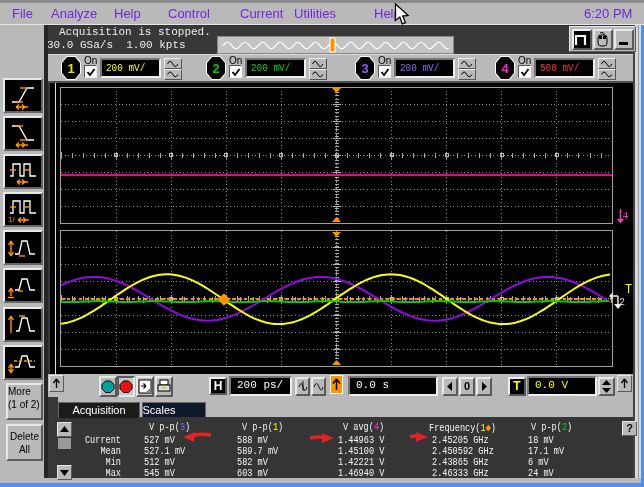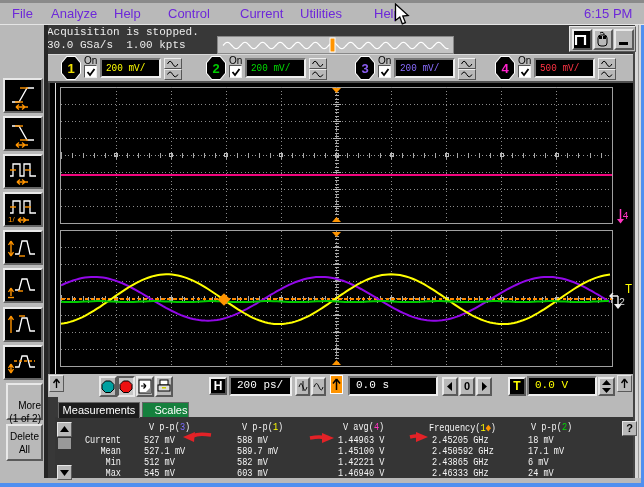--- a/index.html
+++ b/index.html
@@ -17,35 +17,35 @@
 .menu{position:absolute;top:6px;font-size:13px;color:#6d28d9}
 .bfield{position:absolute;background:#000;border:2px solid;border-color:#777 #eee #eee #777;color:#fff;font-family:"Liberation Mono",monospace;font-size:11px;line-height:15px;padding-left:6px}
 </style></head><body>
 <div class="abs" style="left:0;top:0;width:644px;height:3px;background:#8a8a8a"></div>
 <div class="abs" style="left:0;top:24px;width:644px;height:1px;background:#e5e5e5"></div>
 <span class="menu" style="left:12px">File</span>
 <span class="menu" style="left:51px">Analyze</span>
 <span class="menu" style="left:114px">Help</span>
 <span class="menu" style="left:168px">Control</span>
 <span class="menu" style="left:240px">Current</span>
-<span class="menu" style="left:300px">Utilities</span>
+<span class="menu" style="left:294px">Utilities</span>
 <span class="menu" style="left:374px">Help</span>
-<span class="menu" style="left:584px">6:15 PM</span>
+<span class="menu" style="left:584px">6:20 PM</span>
 <svg class="abs" style="left:394px;top:3px" width="17" height="25">
     <path d="M1.5 1 L1.5 17.5 L5.8 14 L8.3 20.8 L11.4 19.6 L8.8 13 L14.2 12.4 Z" fill="#fff" stroke="#000" stroke-width="1.3"></path>
   </svg>
 <div class="abs" style="left:44px;top:25px;width:590px;height:453px;background:#383838"></div>
 <div class="abs" style="left:633px;top:25px;width:2px;height:458px;background:#444"></div>
 <div class="abs" style="left:635px;top:25px;width:2.5px;height:458px;background:#d8d8d8"></div>
 <div class="abs" style="left:637.5px;top:25px;width:1.5px;height:458px;background:#999"></div>
 <div class="abs" style="left:639px;top:25px;width:2px;height:458px;background:#d8d8d8"></div>
 <div class="abs" style="left:641px;top:25px;width:3px;height:462px;background:#4f8ff0"></div>
 <div class="abs" style="left:0;top:478px;width:641px;height:5px;background:#b9b9b9"></div>
 <div class="abs" style="left:0;top:483px;width:644px;height:4px;background:#4f8ff0"></div>
-<div class="abs st" style="left:47px;top:26px">Acquisition is stopped.</div>
+<div class="abs st" style="left:59px;top:26px">Acquisition is stopped.</div>
 <div class="abs st" style="left:47px;top:39px">30.0 GSa/s  1.00 kpts</div>
 <div class="abs" style="left:217px;top:36px;width:237px;height:18px;background:#c4c4c4;border:1px solid #888">
 <svg width="235" height="16">
       <polyline points="5.0,8.5 6.1,7.3 7.2,6.2 8.3,5.5 9.4,5.3 10.5,5.5 11.6,6.2 12.7,7.3 13.8,8.5 14.9,9.7 16.0,10.8 17.1,11.5 18.2,11.7 19.3,11.5 20.4,10.8 21.5,9.7 22.6,8.5 23.7,7.3 24.8,6.2 25.9,5.5 27.0,5.3 28.1,5.5 29.2,6.2 30.3,7.3 31.4,8.5 32.5,9.7 33.6,10.8 34.7,11.5 35.8,11.7 36.9,11.5 38.0,10.8 39.1,9.7 40.2,8.5 41.3,7.3 42.4,6.2 43.5,5.5 44.6,5.3 45.7,5.5 46.8,6.2 47.9,7.3 49.0,8.5 50.1,9.7 51.2,10.8 52.3,11.5 53.4,11.7 54.5,11.5 55.6,10.8 56.7,9.7 57.8,8.5 58.9,7.3 60.0,6.2 61.1,5.5 62.2,5.3 63.3,5.5 64.4,6.2 65.5,7.3 66.6,8.5 67.7,9.7 68.8,10.8 69.9,11.5 71.0,11.7 72.1,11.5 73.2,10.8 74.3,9.7 75.4,8.5 76.5,7.3 77.6,6.2 78.7,5.5 79.8,5.3 80.9,5.5 82.0,6.2 83.1,7.3 84.2,8.5 85.3,9.7 86.4,10.8 87.5,11.5 88.6,11.7 89.7,11.5 90.8,10.8 91.9,9.7 93.0,8.5 94.1,7.3 95.2,6.2 96.3,5.5 97.4,5.3 98.5,5.5 99.6,6.2 100.7,7.3 101.8,8.5 102.9,9.7 104.0,10.8 105.1,11.5 106.2,11.7 107.3,11.5 108.4,10.8 109.5,9.7 110.6,8.5 111.7,7.3 112.8,6.2 113.9,5.5 115.0,5.3 116.1,5.5 117.2,6.2 118.3,7.3 119.4,8.5 120.5,9.7 121.6,10.8 122.7,11.5 123.8,11.7 124.9,11.5 126.0,10.8 127.1,9.7 128.2,8.5 129.3,7.3 130.4,6.2 131.5,5.5 132.6,5.3 133.7,5.5 134.8,6.2 135.9,7.3 137.0,8.5 138.1,9.7 139.2,10.8 140.3,11.5 141.4,11.7 142.5,11.5 143.6,10.8 144.7,9.7 145.8,8.5 146.9,7.3 148.0,6.2 149.1,5.5 150.2,5.3 151.3,5.5 152.4,6.2 153.5,7.3 154.6,8.5 155.7,9.7 156.8,10.8 157.9,11.5 159.0,11.7 160.1,11.5 161.2,10.8 162.3,9.7 163.4,8.5 164.5,7.3 165.6,6.2 166.7,5.5 167.8,5.3 168.9,5.5 170.0,6.2 171.1,7.3 172.2,8.5 173.3,9.7 174.4,10.8 175.5,11.5 176.6,11.7 177.7,11.5 178.8,10.8 179.9,9.7 181.0,8.5 182.1,7.3 183.2,6.2 184.3,5.5 185.4,5.3 186.5,5.5 187.6,6.2 188.7,7.3 189.8,8.5 190.9,9.7 192.0,10.8 193.1,11.5 194.2,11.7 195.3,11.5 196.4,10.8 197.5,9.7 198.6,8.5 199.7,7.3 200.8,6.2 201.9,5.5 203.0,5.3 204.1,5.5 205.2,6.2 206.3,7.3 207.4,8.5 208.5,9.7 209.6,10.8 210.7,11.5 211.8,11.7 212.9,11.5 214.0,10.8 215.1,9.7 216.2,8.5 217.3,7.3 218.4,6.2 219.5,5.5 220.6,5.3 221.7,5.5 222.8,6.2 223.9,7.3 225.0,8.5 226.1,9.7 227.2,10.8 228.3,11.5 229.4,11.7 230.5,11.5" fill="none" stroke="#fff" stroke-width="1.2"></polyline>
       <rect x="112" y="1" width="5" height="14" fill="#ff9400" stroke="#fff" stroke-width="1"></rect>
     </svg>
   </div>
 <div class="gbtn" style="left:569px;top:26px;width:67px;height:26px;border-width:1px"></div>
 <div class="abs" style="left:572px;top:29px;width:20px;height:21px;background:#000;border:2px solid;border-color:#eee #555 #555 #eee">
 <svg width="16" height="17">
@@ -534,21 +534,21 @@
       <line x1="13" y1="6" x2="19" y2="6" stroke="#ff9400" stroke-width="1.4"></line>
     </svg>
   </div>
 <div class="sbtn" style="top:345px">
     <svg width="34" height="29">
       <path d="M9 19 h4 l3 -11 h5 l3 11 h5" stroke="#fff" stroke-width="1.3" fill="none"></path>
       <line x1="8" y1="13" x2="29" y2="13" stroke="#ff9400" stroke-width="1.3" stroke-dasharray="3 2"></line>
       <path d="M5 25 v-9 m0 9 l-2.5 -4 m2.5 4 l2.5 -4 m-2.5 -5 l-2.5 4 m2.5 -4 l2.5 4" stroke="#ff9400" stroke-width="1.4" fill="none"></path>
     </svg>
   </div>
-<div class="gbtn" style="left:6px;top:383px;width:37px;height:37px;font-size:10px;text-align:right;padding-top:14px;line-height:13px">More<br>(1 of 2)</div>
+<div class="gbtn" style="left:6px;top:383px;width:37px;height:37px;font-size:10px;text-align:left;padding-top:0;line-height:13px">More<br>(1 of 2)</div>
 <div class="gbtn" style="left:6px;top:424px;width:37px;height:37px;font-size:10px;text-align:center;padding-top:4px;line-height:13px">Delete<br>All</div>
 <div class="abs" style="left:48px;top:374px;width:585px;height:23px;background:#b9b9b9"></div>
 <div class="abs" style="left:58px;top:397px;width:575px;height:21px;background:#b9b9b9"></div>
 <div class="abs" style="left:44px;top:25px;width:4px;height:453px;background:#262626"></div>
 <div class="gbtn" style="left:49px;top:375px;width:15px;height:17px;border-width:1px">
     <svg width="13" height="15">
       <path d="M6.5 3 v9 M6.5 3 l-3 4 M6.5 3 l3 4" stroke="#000" stroke-width="1.3" fill="none"></path>
     </svg>
   </div>
 <div class="gbtn" style="left:99px;top:376px;width:18px;height:21px">
@@ -612,22 +612,22 @@
       <polygon points="6.5,1 11,6 2,6" fill="#000"></polygon>
       <polygon points="6.5,14 11,9 2,9" fill="#000"></polygon>
     </svg>
   </div>
 <div class="gbtn" style="left:617px;top:375px;width:15px;height:17px;border-width:1px">
     <svg width="13" height="15">
       <path d="M6.5 3 v9 M6.5 3 l-3 4 M6.5 3 l3 4" stroke="#000" stroke-width="1.3" fill="none"></path>
     </svg>
   </div>
 <div class="abs" style="left:55px;top:417px;width:578px;height:61px;background:#353535"></div>
-<div class="abs" style="left:58px;top:402px;width:82px;height:16px;background:#1c1c1c;border:1px solid #666;border-bottom:none;color:#fff;font-size:11px;text-align:center;line-height:15px">Measurements</div>
-<div class="abs" style="left:141.5px;top:402px;width:47px;height:15px;background:#15803d;border:1px solid #666;border-bottom:none;color:#fff;font-size:11px;text-align:right;line-height:14px">Scales</div>
+<div class="abs" style="left:58px;top:402px;width:82px;height:16px;background:#1c1c1c;border:1px solid #666;border-bottom:none;color:#fff;font-size:11px;text-align:center;line-height:15px">Acquisition</div>
+<div class="abs" style="left:141.5px;top:402px;width:64px;height:15px;background:#0f172a;border:1px solid #666;border-bottom:none;color:#fff;font-size:11px;text-align:left;line-height:14px">Scales</div>
 <div class="gbtn" style="left:57px;top:422px;width:15px;height:15px;border-width:1px">
     <svg width="13" height="13">
       <polygon points="6.5,3 11,9 2,9" fill="#000"></polygon>
     </svg>
   </div>
 <div class="abs" style="left:58px;top:438px;width:13px;height:11px;background:#999"></div>
 <div class="gbtn" style="left:57px;top:465px;width:15px;height:15px;border-width:1px">
     <svg width="13" height="13">
       <polygon points="6.5,10 11,4 2,4" fill="#000"></polygon>
     </svg>

